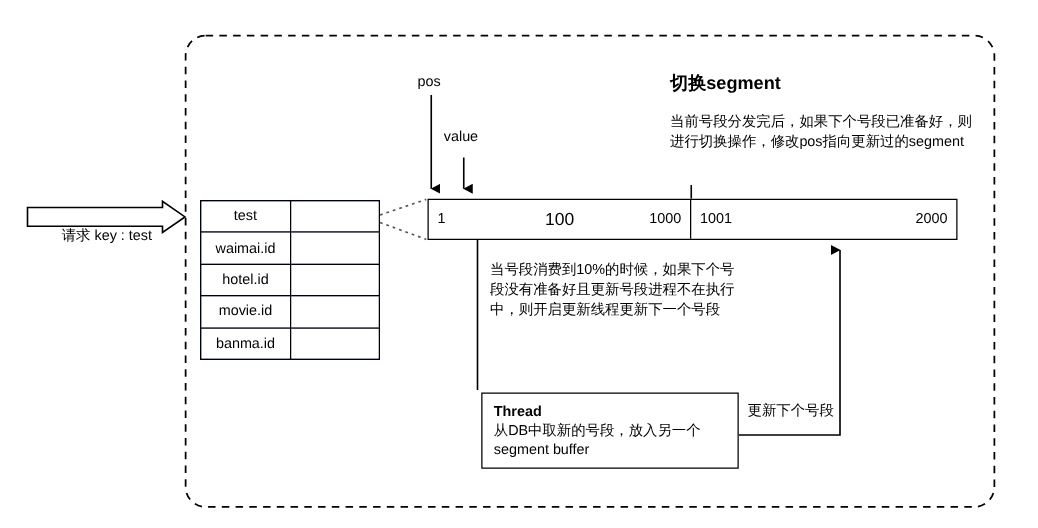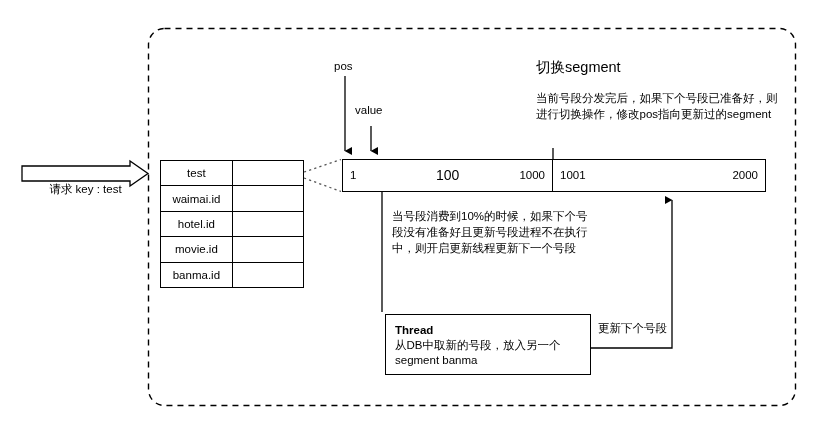--- a/index.html
+++ b/index.html
@@ -99,21 +99,21 @@
     font-size: 11.5px;
   }
 
   
   #note-switch {
     left: 536px; top: 58px;
     width: 245px;
   }
   #note-switch .note-title {
     font-size: 14.5px;
-    font-weight: normal;
+    font-weight: bold;
     line-height: 18px;
     margin-bottom: 14px;
   }
   #note-switch .note-body {
     font-size: 11.5px;
     line-height: 16px;
   }
 
   
   #note-update {
@@ -235,18 +235,18 @@
     <div class="note-title">切换segment</div>
     <div class="note-body">当前号段分发完后，如果下个号段已准备好，则进行切换操作，修改pos指向更新过的segment</div>
   </div>
 
   <div class="abs" id="note-update">
     <div class="note-body">当号段消费到10%的时候，如果下个号段没有准备好且更新号段进程不在执行中，则开启更新线程更新下一个号段</div>
   </div>
 
   <div class="abs" id="thread-box">
     <div class="thread-title">Thread</div>
-    <div class="thread-body">从DB中取新的号段，放入另一个 segment banma</div>
+    <div class="thread-body">从DB中取新的号段，放入另一个 segment buffer</div>
   </div>
 
   <div class="abs" id="feedback-label">更新下个号段</div>
 
 </div>
 
 </body></html>

